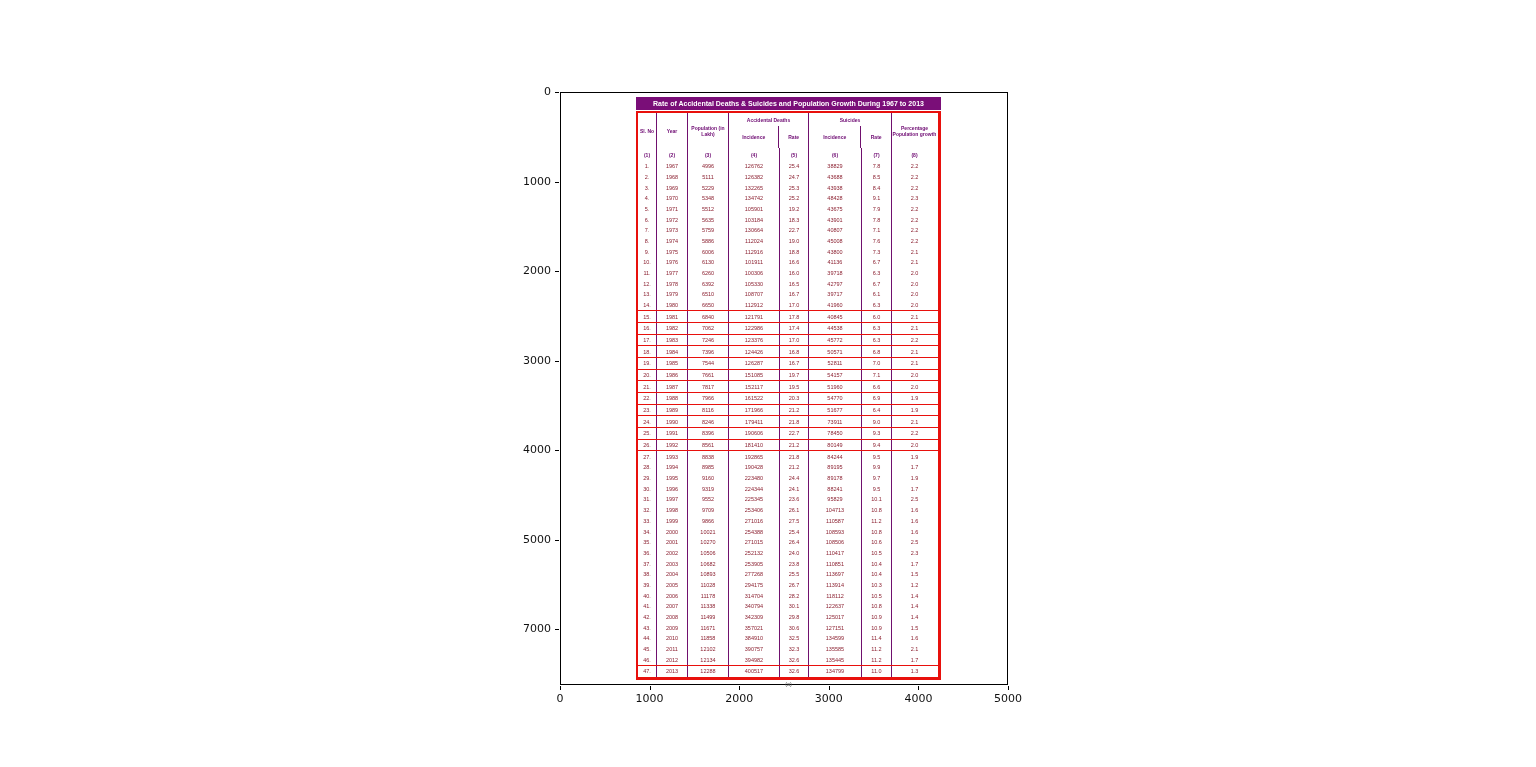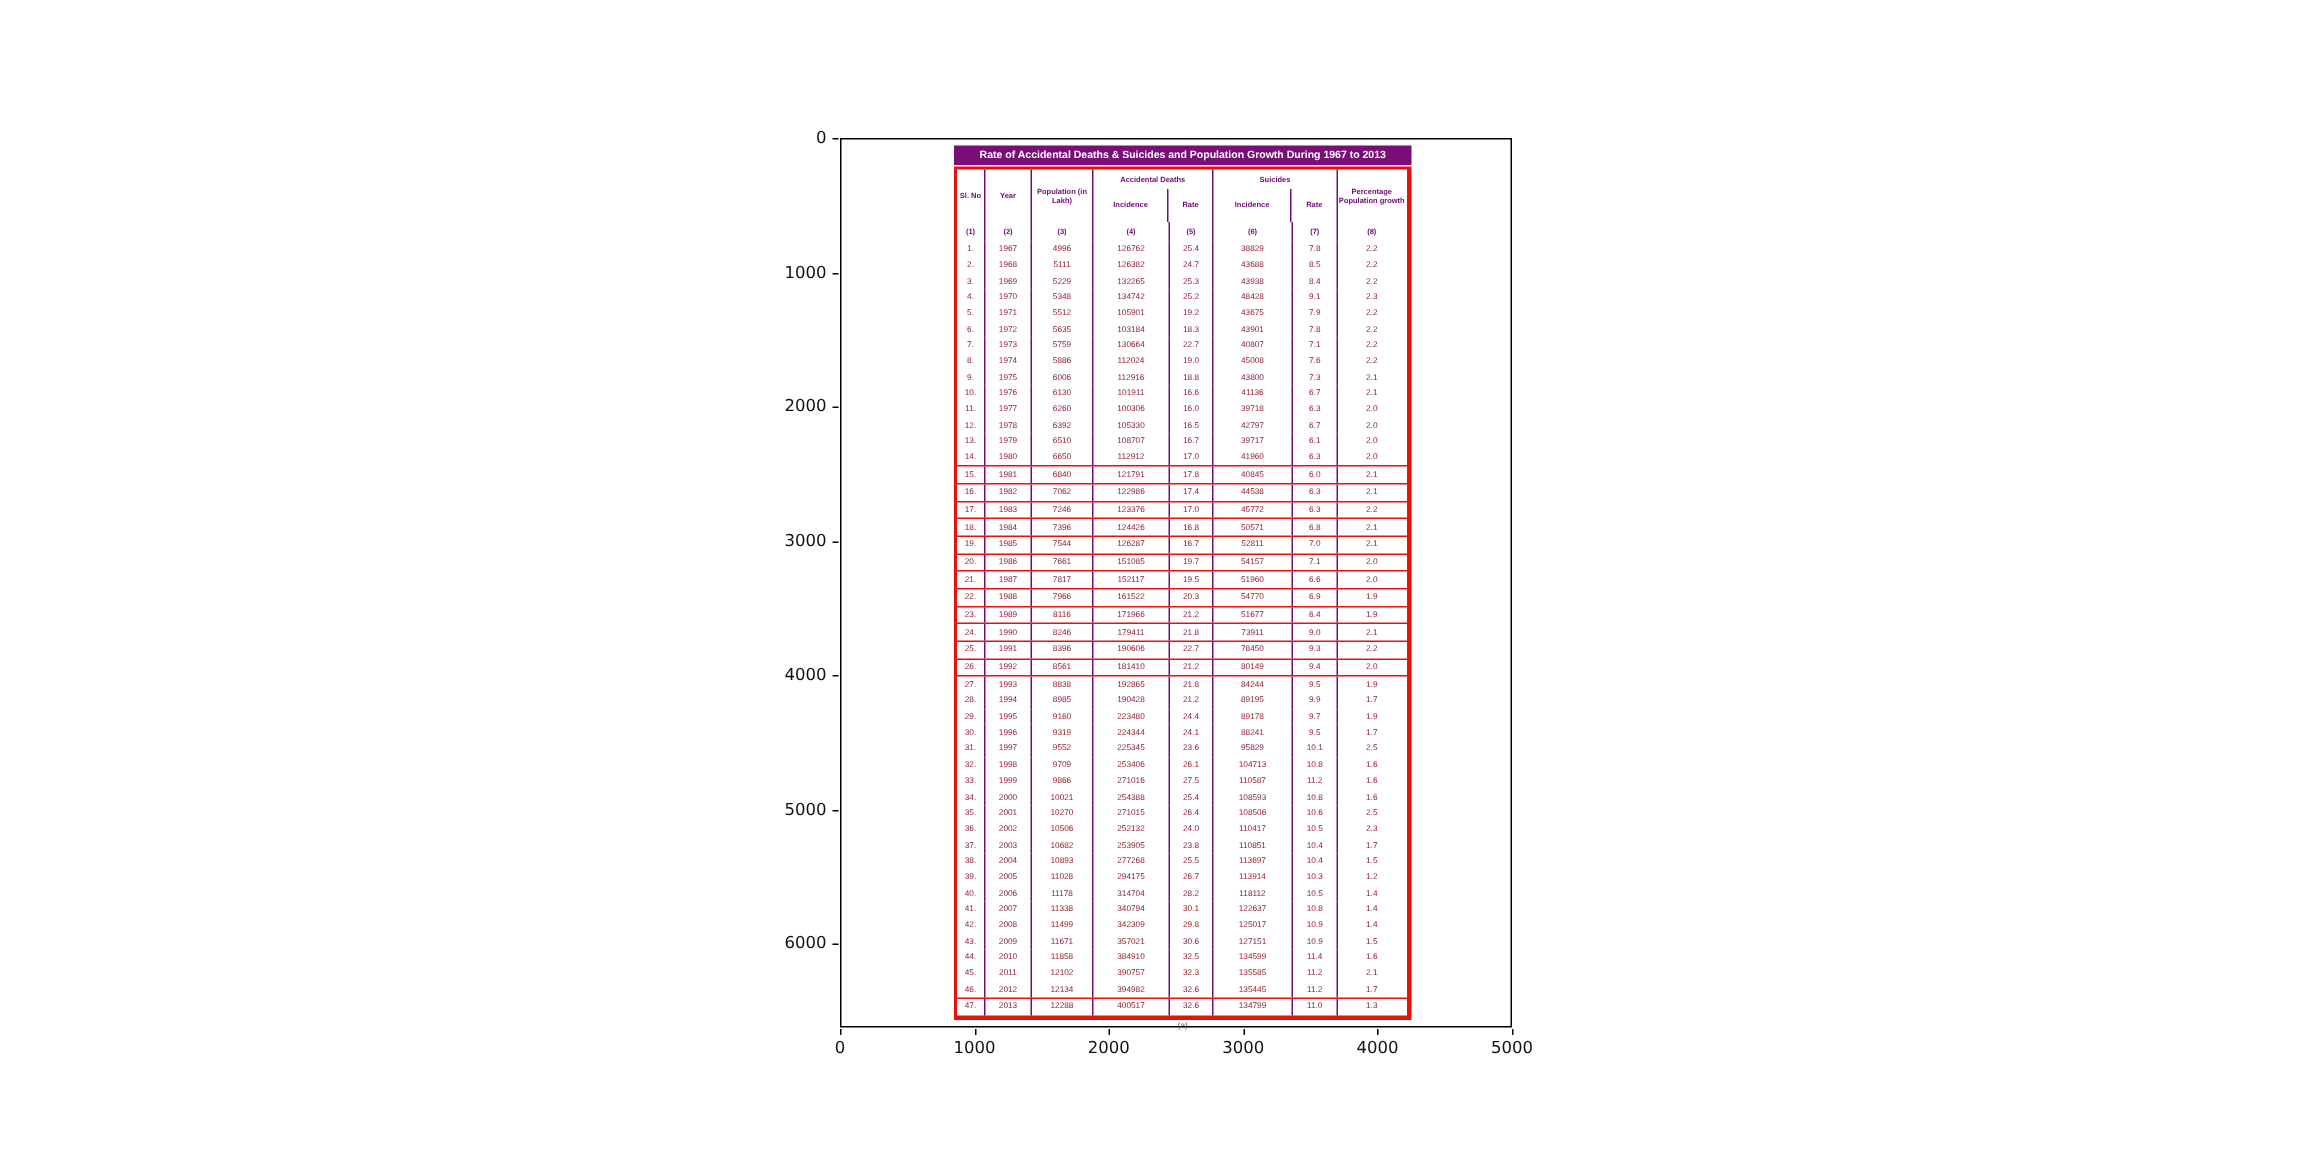--- a/index.html
+++ b/index.html
@@ -55,21 +55,21 @@
       <div class="ytick-label" style="left: 505px; top: 174.5px;">1000</div>
       <div class="ytick-mark" style="left: 555px; top: 271px;"></div>
       <div class="ytick-label" style="left: 505px; top: 264px;">2000</div>
       <div class="ytick-mark" style="left: 555px; top: 360.5px;"></div>
       <div class="ytick-label" style="left: 505px; top: 353.5px;">3000</div>
       <div class="ytick-mark" style="left: 555px; top: 450px;"></div>
       <div class="ytick-label" style="left: 505px; top: 443px;">4000</div>
       <div class="ytick-mark" style="left: 555px; top: 539.5px;"></div>
       <div class="ytick-label" style="left: 505px; top: 532.5px;">5000</div>
       <div class="ytick-mark" style="left: 555px; top: 629px;"></div>
-      <div class="ytick-label" style="left: 505px; top: 622px;">6000</div>
+      <div class="ytick-label" style="left: 505px; top: 622px;">7000</div>
     </div>
   <div id="xticks">
       <div class="xtick-mark" style="left: 560px; top: 686px;"></div>
       <div class="xtick-label" style="left: 560px; top: 692px;">0</div>
       <div class="xtick-mark" style="left: 649.6px; top: 686px;"></div>
       <div class="xtick-label" style="left: 649.6px; top: 692px;">1000</div>
       <div class="xtick-mark" style="left: 739.2px; top: 686px;"></div>
       <div class="xtick-label" style="left: 739.2px; top: 692px;">2000</div>
       <div class="xtick-mark" style="left: 828.8px; top: 686px;"></div>
       <div class="xtick-label" style="left: 828.8px; top: 692px;">3000</div>

